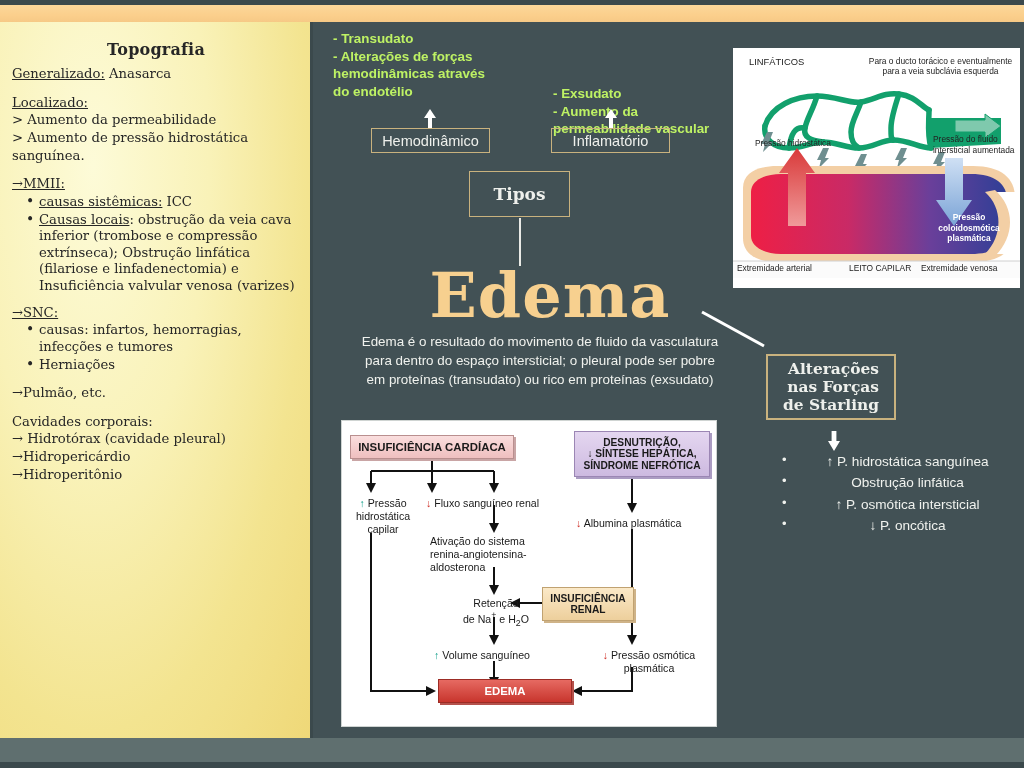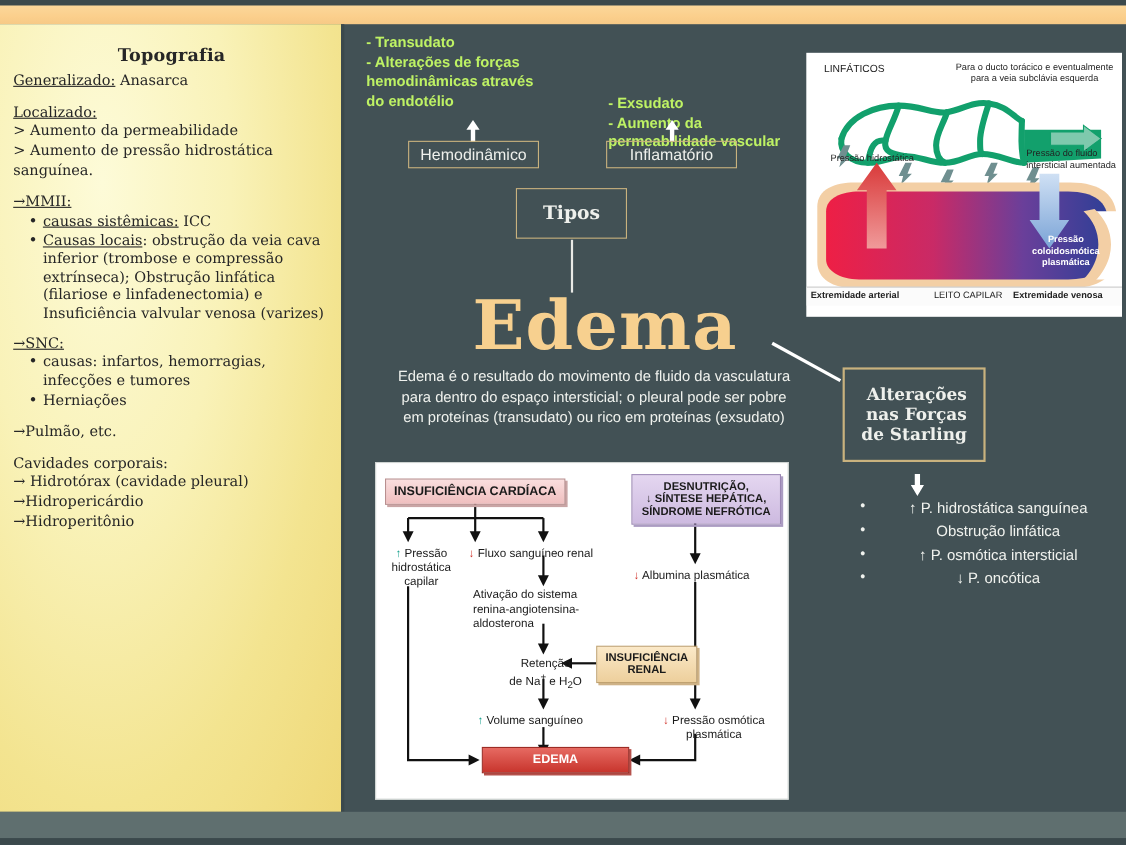--- a/index.html
+++ b/index.html
@@ -76,21 +76,21 @@
     text-align:center; color:#f0f2ee; font-size:13.4px; line-height:1.41;
   }
 
   
   #diagLine {
     position:absolute; left:700px; top:310px; width:68px; height:38px;
   }
 
   
   #starlingBox {
-    left:766px; top:334px; width:130px; height:86px;
+    left:766px; top:354px; width:130px; height:66px;
     flex-direction:column; font-family:"DejaVu Serif", serif;
     font-weight:bold; font-size:15.4px; line-height:1.18;
     border-width:2px;
   }
   #starlingArrow { position:absolute; left:826px; top:430px; }
   #starlingList {
     position:absolute; left:780px; top:452px; width:240px;
     color:#f0f2ee; font-size:13.6px; line-height:1.42;text-align:center;
   }
   #starlingList ul { list-style:none; margin:0; padding:0; }
@@ -101,21 +101,21 @@
 
   
   #lymphPanel {
     position:absolute; left:733px; top:48px; width:287px; height:240px;
     background:#ffffff; overflow:hidden;
   }
   #lymphPanel .cap {
     position:absolute; font-size:8.4px; color:#222;
     font-family:"Liberation Sans", sans-serif;
   }
-  #lymphPanel .capb { font-weight:bold; }
+  #lymphPanel .capb { font-weight:normal; }
 
   
   #flowPanel {
     position:absolute; left:341px; top:420px; width:376px; height:307px;
     background:#ffffff; border:1px solid #cfd4d2;
     font-family:"Liberation Sans", sans-serif; color:#1a1a1a;
   }
   .fbox {
     position:absolute; text-align:center; font-weight:bold;
     display:flex; align-items:center; justify-content:center;

